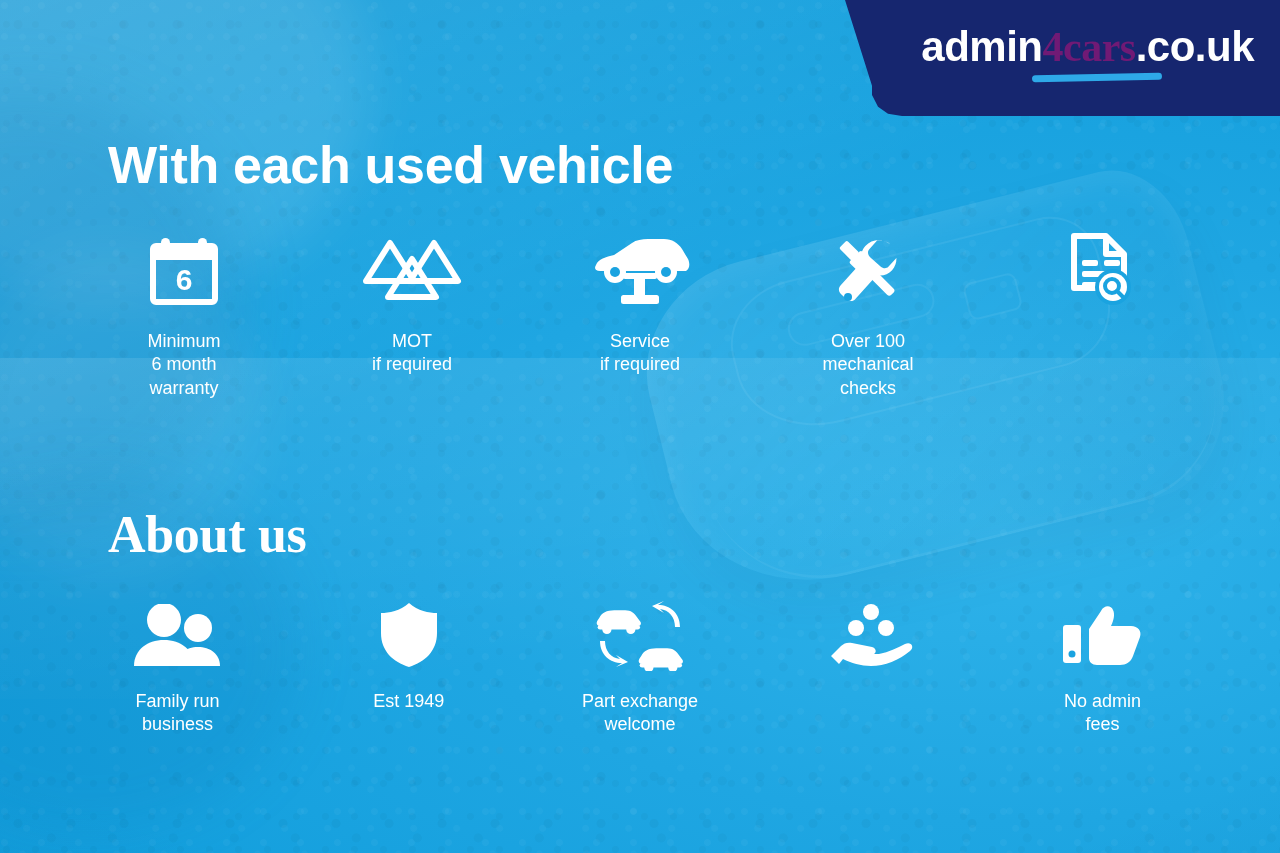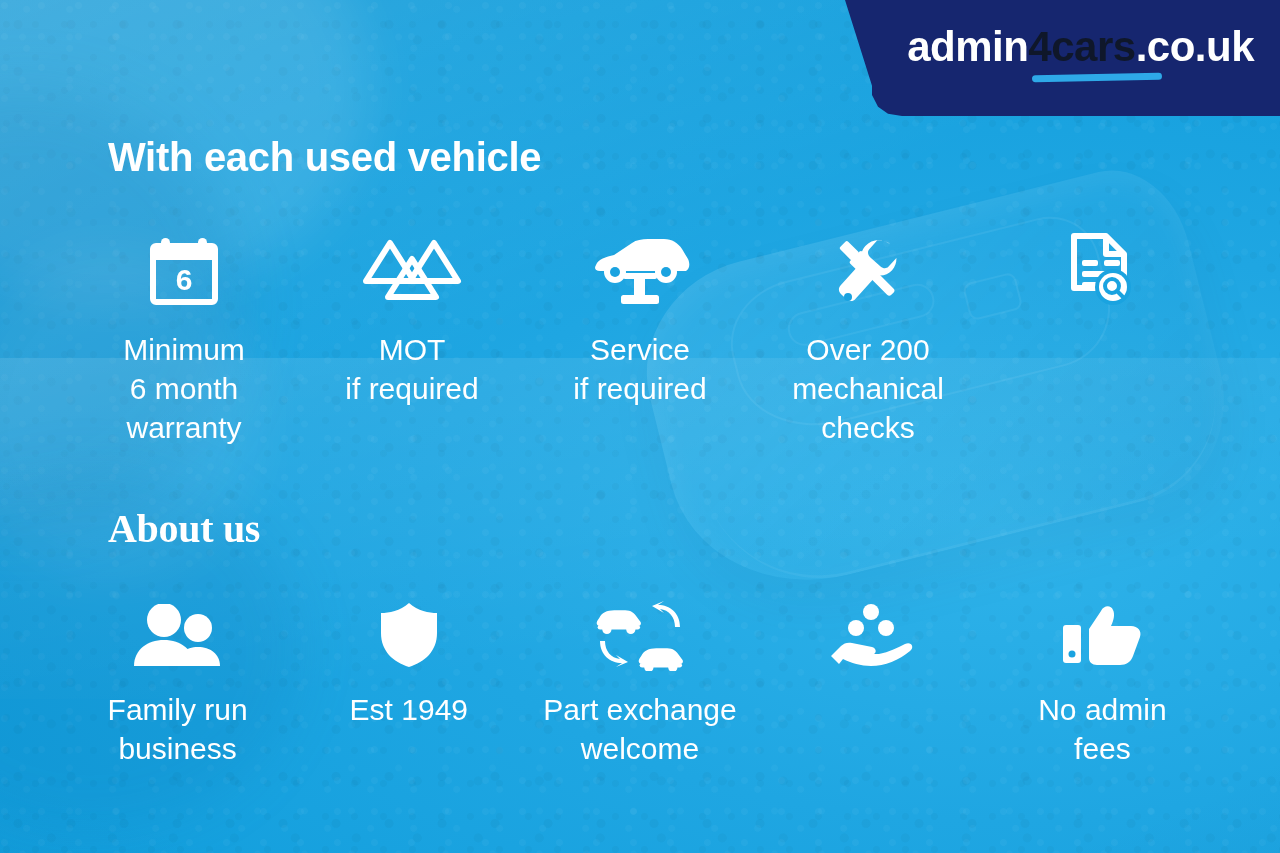--- a/index.html
+++ b/index.html
@@ -93,32 +93,32 @@
                        68px 98%, 58px 92%, 52px 82%, 52px 74%, 25px 0);
   }
   .header-wrap{
     position:absolute; right:0; top:0; width:460px; height:120px;
   }
   .logo{
     position:absolute; right:26px; top:26px;
     font-size:42px; font-weight:bold; letter-spacing:-.5px;
     white-space:nowrap; color:#ffffff; line-height:1;
   }
-  .logo .accent{ color:#0f172a; }
+  .logo .accent{ color:#701a75;font-family:Liberation Serif, serif; }
   .logo-underline{
     position:absolute; right:118px; top:74px; width:130px; height:7px;
     background:#2ea9e8; border-radius:5px;
     transform:rotate(-1.2deg);
   }
 
   
   .content{ position:absolute; inset:0; }
   .section-title{
     position:absolute; left:108px;
-    color:#ffffff; font-weight:bold; font-size:40px; letter-spacing:-.3px;text-align:right;
+    color:#ffffff; font-weight:bold; font-size:52px; letter-spacing:-.3px;text-align:right;
   }
   #title-vehicle{ top:135px; }
   #title-about{ top:505px;font-family:Liberation Serif, serif; }
 
   .row{
     position:absolute; left:70px; width:1140px;
     display:flex; justify-content:space-between; align-items:flex-start;
   }
   #row-vehicle{ top:232px; }
   #row-about{ top:600px;gap:16px; }
@@ -128,21 +128,21 @@
     display:flex; flex-direction:column; align-items:center;
     text-align:center;
   }
   .icon-box{
     height:76px; display:flex; align-items:center; justify-content:center;
     margin-bottom:22px;
   }
   #row-about .icon-box{ height:70px; margin-bottom:20px; }
   .icon-box svg{ display:block; }
   .feature-label{
-    color:#ffffff; font-size:30px; line-height:1.3; font-weight:400;
+    color:#ffffff; font-size:18px; line-height:1.3; font-weight:400;
     white-space:pre-line;
     text-align:center;
   }
 </style>
 </head>
 <body>
 
 <div class="stage">
 
   <div class="bg-base"></div>
@@ -228,21 +228,21 @@
               <rect x="38" y="30" width="9" height="42" rx="3" fill="#fff"></rect>
             </g>
             <g transform="rotate(42 42 38)">
               <path d="M42 4 C32 4 24 12 24 22 C24 28 27 33 32 36 L32 68 C32 72 35 74 39 74 L45 74
                        C49 74 52 72 52 68 L52 36 C57 33 60 28 60 22 C60 17 58 13 55 10 L55 22
                        C55 25 52 27 49 27 L35 27 C32 27 29 25 29 22 L29 10 C32 6 37 4 42 4 Z" fill="#fff"></path>
             </g>
             <circle cx="22" cy="65" r="4" fill="#1aa3e0"></circle>
           </svg>
         </div>
-        <div class="feature-label">Over 200
+        <div class="feature-label">Over 100
 mechanical
 checks</div>
       </div>
 
       <div class="feature">
         <div class="icon-box">
           <svg width="80" height="76" viewBox="0 0 80 76">
             <path d="M18 4 L50 4 L68 22 L68 56 L18 56 Z" fill="none" stroke="#fff" stroke-width="6" stroke-linejoin="round"></path>
             <path d="M50 4 L50 22 L68 22" fill="none" stroke="#fff" stroke-width="6" stroke-linejoin="round"></path>
             <rect x="48" y="28" width="16" height="6" rx="2" fill="#fff"></rect>

